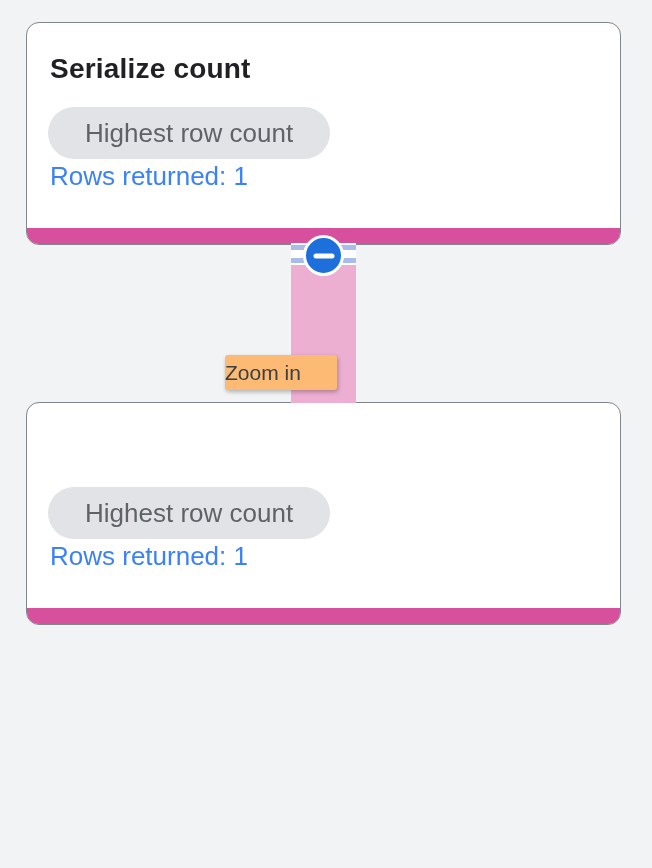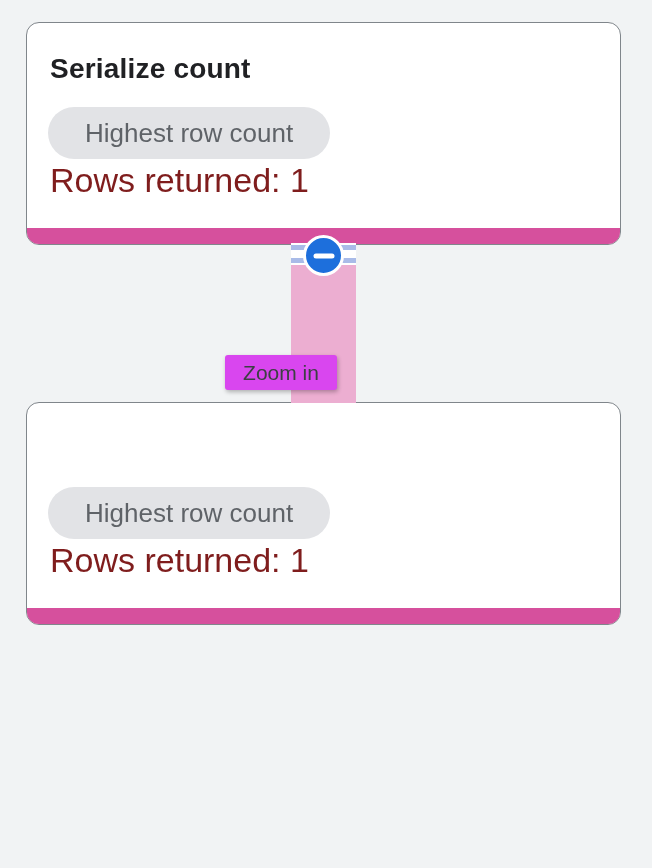--- a/index.html
+++ b/index.html
@@ -49,22 +49,22 @@
     padding: 0 37px;
     font-size: 26px;
     color: #5f6368;
     white-space: nowrap;
     margin-top: 8px;
   }
   .rows-text {
     position: absolute;
     left: 23px;
     top: 138px;
-    font-size: 34px;
-    color: #7f1d1d;
+    font-size: 26px;
+    color: #3b82f6;
   }
   .accent-bar {
     position: absolute;
     left: 0;
     right: 0;
     bottom: 0;
     height: 16px;
     background: #d6509d;
   }
 
@@ -116,26 +116,25 @@
     height: 5px;
     border-radius: 3px;
     background: #ffffff;
   }
   .tooltip {
     position: absolute;
     left: 225px;
     top: 355px;
     width: 112px;
     height: 35px;
-    background: #d946ef;
+    background: #fdba74;
     border-radius: 3px;
     box-shadow: 1px 2px 4px rgba(0,0,0,0.28);
     display: flex;
     align-items: center;
-    justify-content: center;
     font-size: 21px;
     color: #3c4043;
     z-index: 5;
   }
 </style>
 </head>
 <body>
 
 <div class="stage-card card-top">
   <div class="card-title">Serialize count</div>

